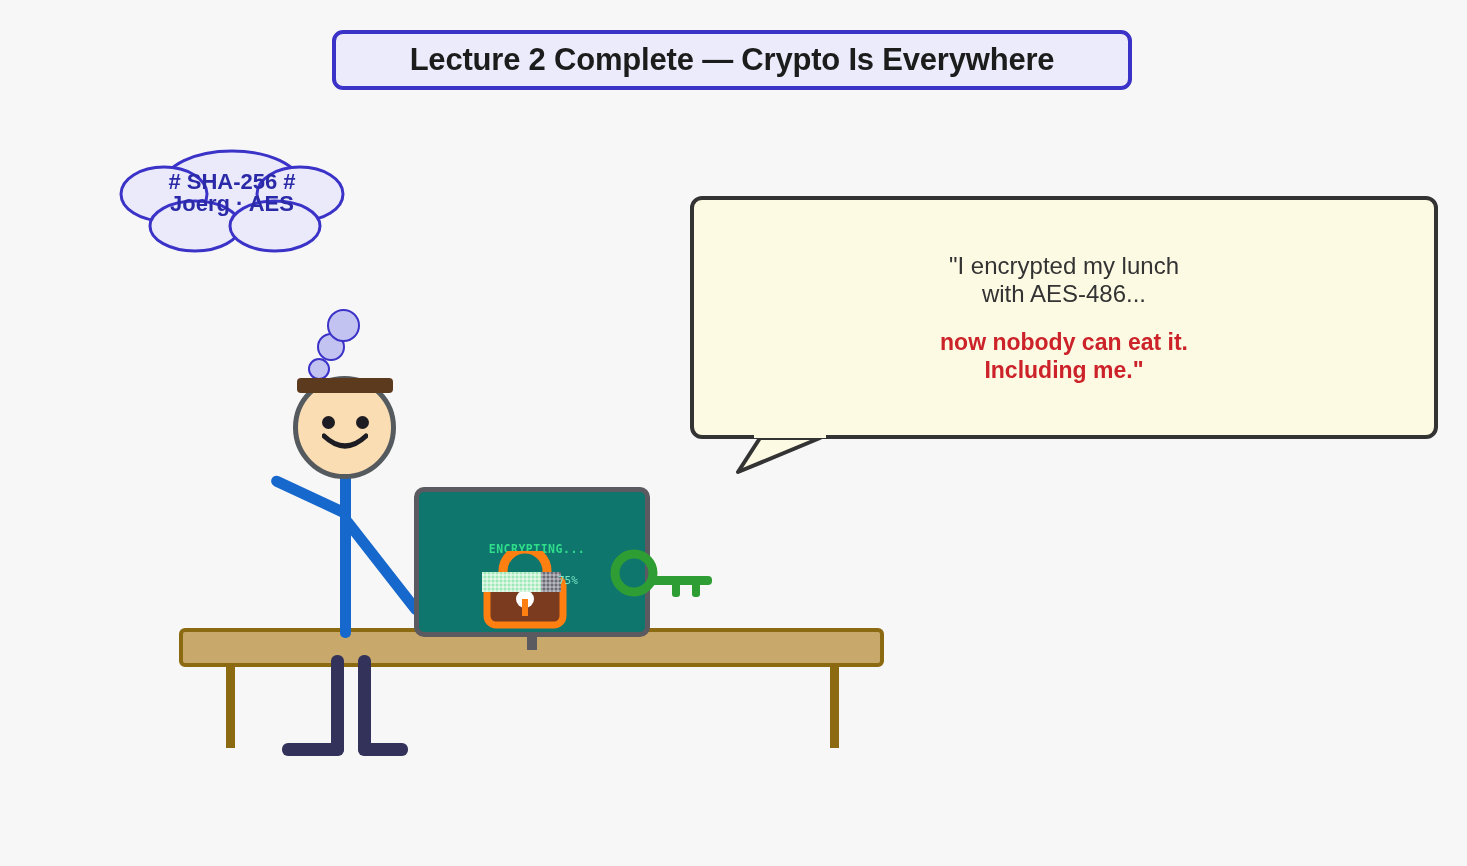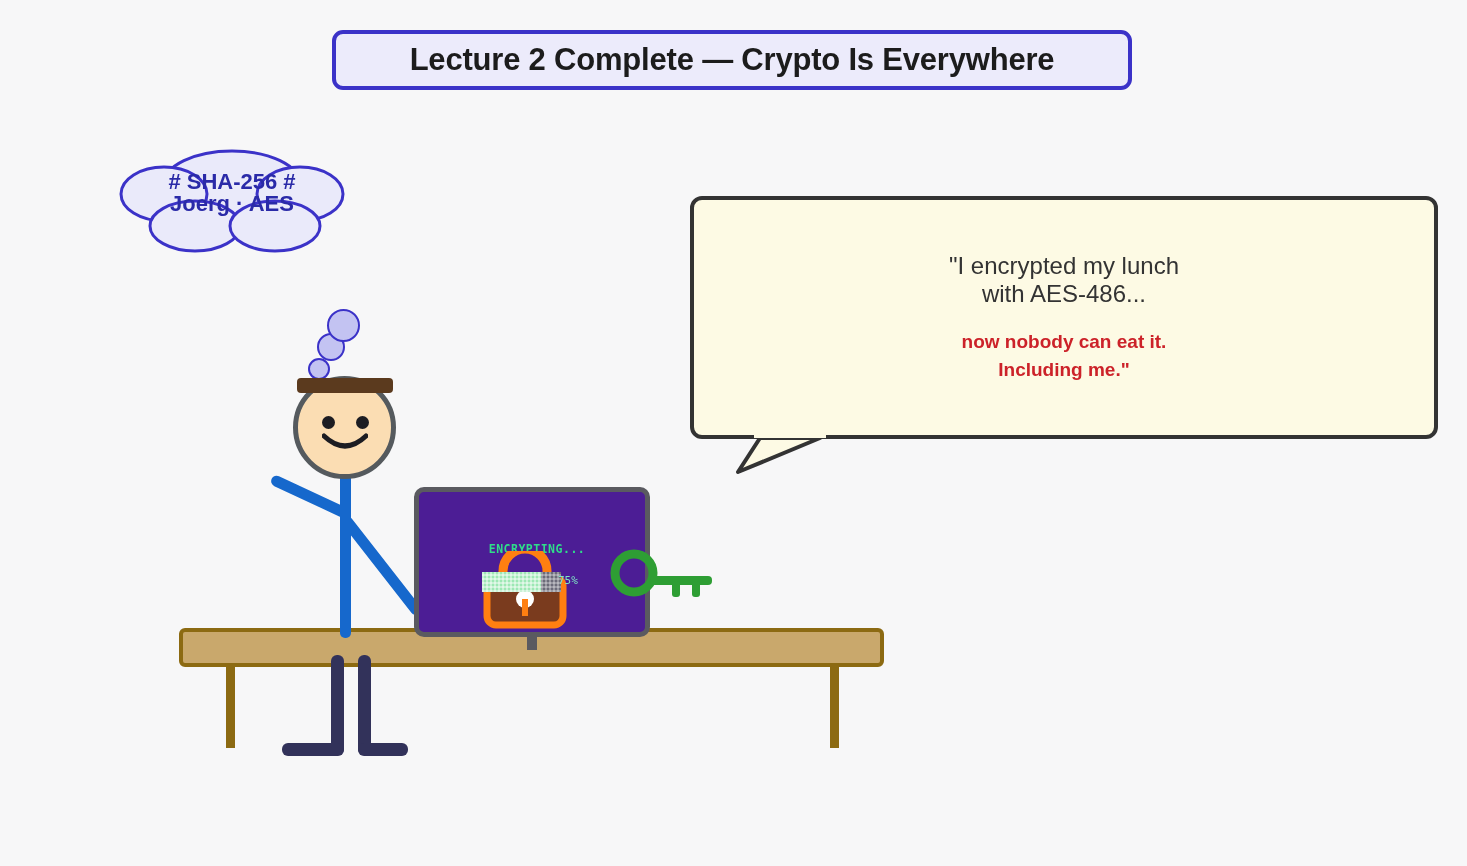--- a/index.html
+++ b/index.html
@@ -103,21 +103,21 @@
     height: 50px;
   }
   .speech-line-plain {
     font-size: 24px;
     color: #333333;
     line-height: 28px;
     text-align: center;
     white-space: pre;
   }
   .speech-line-punch {
-    font-size: 19px;
+    font-size: 23px;
     font-weight: bold;
     color: #CC2229;
     line-height: 28px;
     text-align: right;
     white-space: pre;
   }
   #speech-gap { height: 20px; }
 
   
   #desk-top {
@@ -215,21 +215,21 @@
   #foot-right { left: 358px; width: 50px; }
 
   
   #laptop-screen {
     position: absolute;
     left: 414px;
     top: 487px;
     width: 236px;
     height: 150px;
     box-sizing: border-box;
-    background: #4c1d95;
+    background: #0f766e;
     border: 5px solid #5A5A60;
     border-radius: 10px;
   }
   #laptop-stand {
     position: absolute;
     left: 527px;
     top: 636px;
     width: 10px;
     height: 14px;
     background: #5A5A60;

